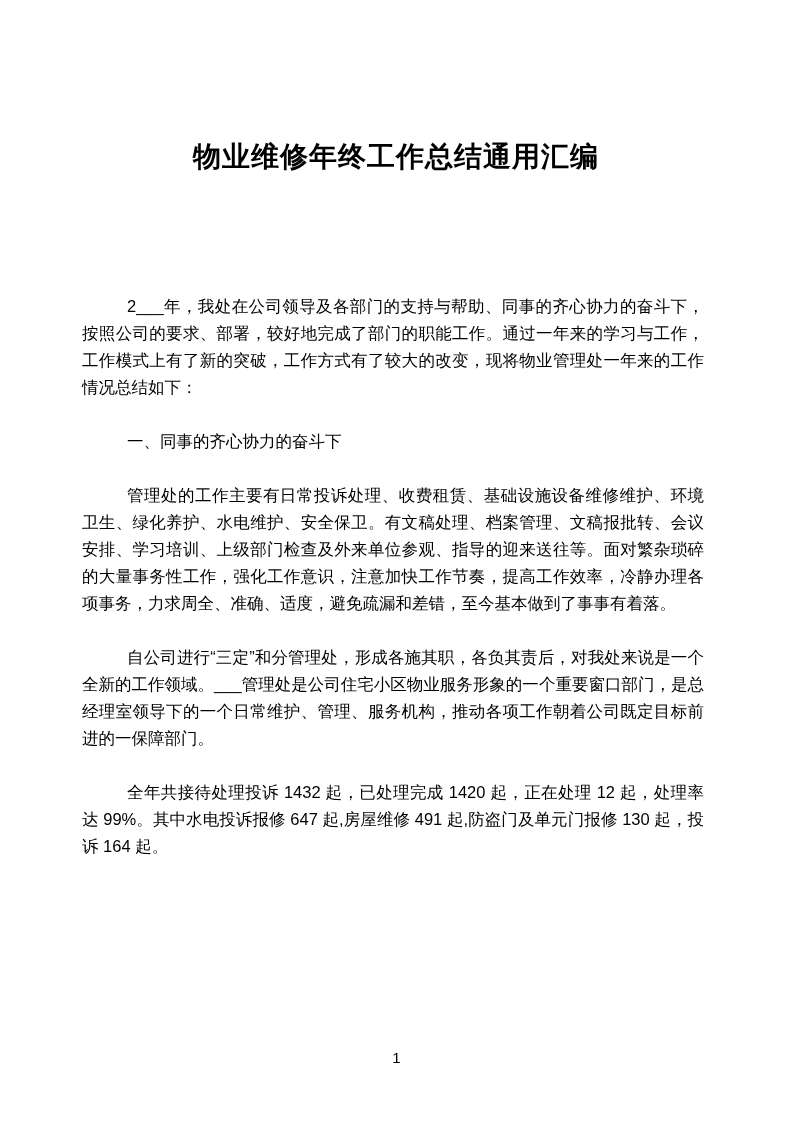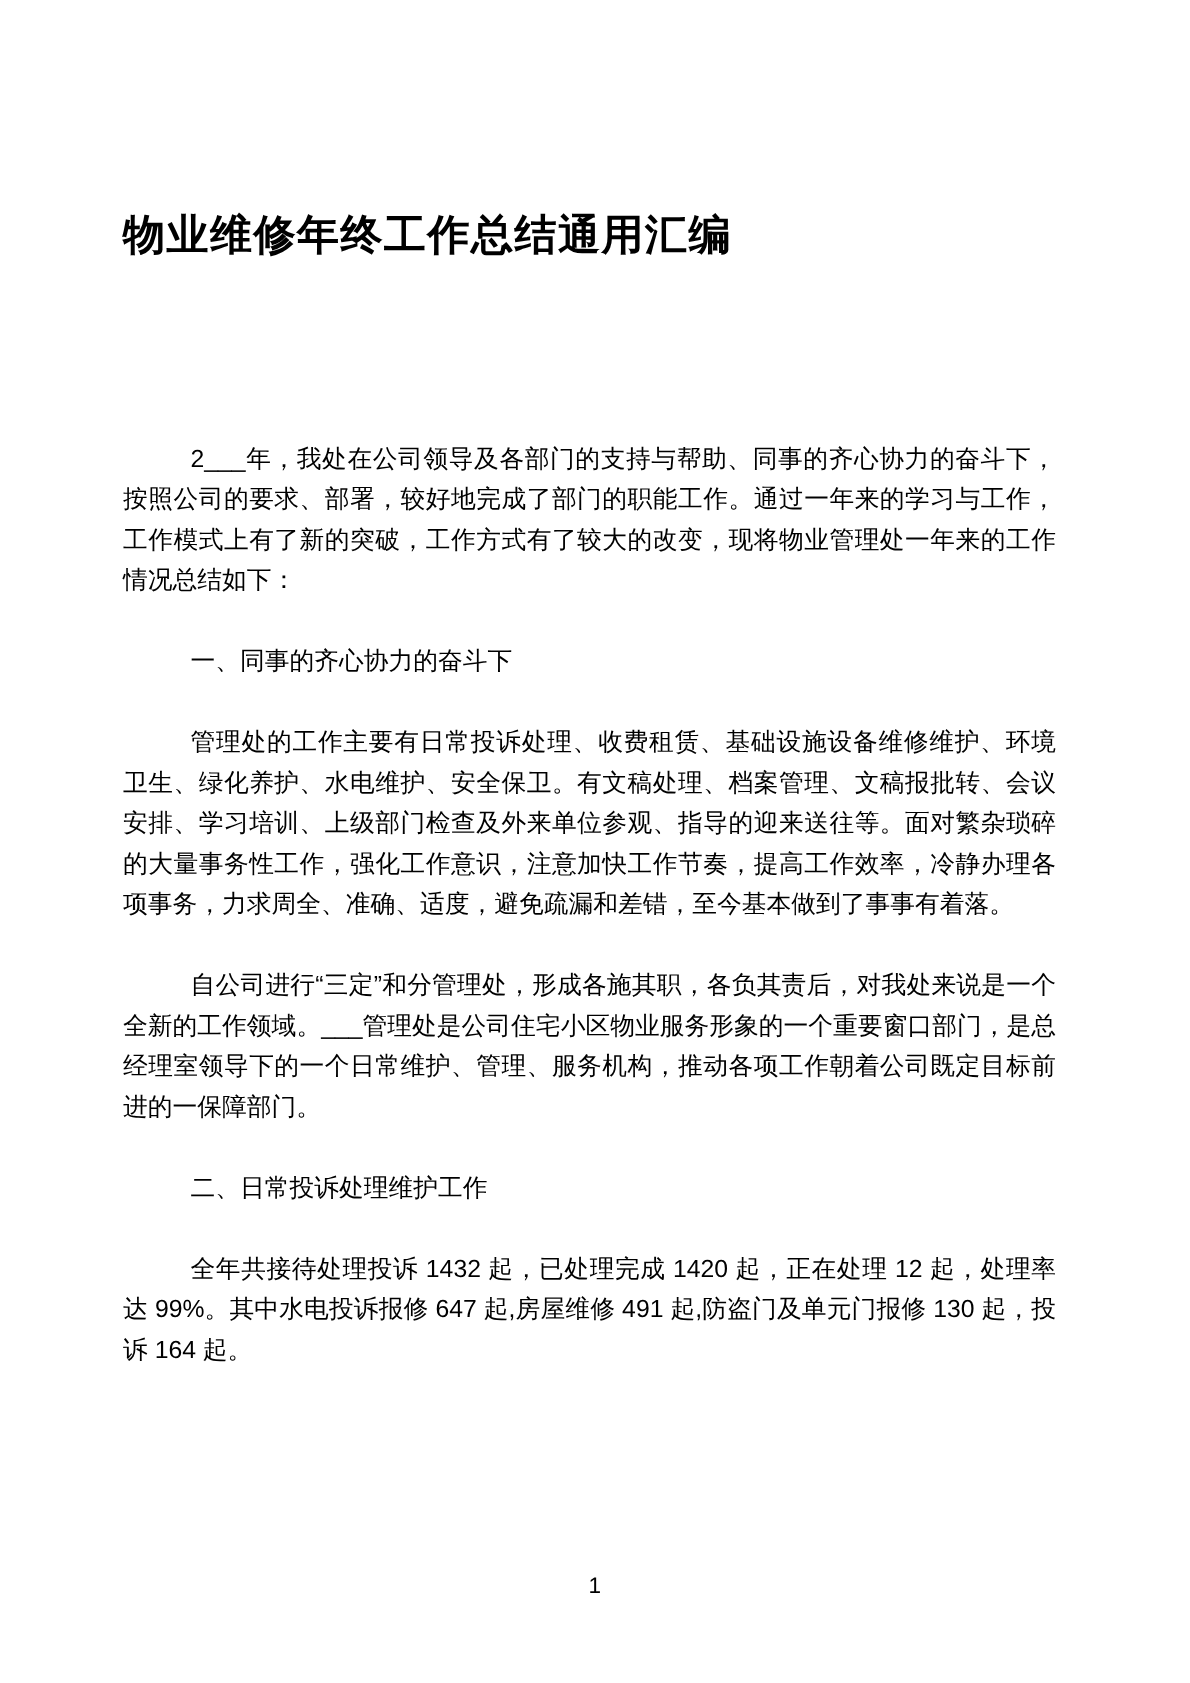--- a/index.html
+++ b/index.html
@@ -16,21 +16,21 @@
     font-family: "Liberation Sans", "DejaVu Sans", sans-serif;
     overflow: hidden;
     box-sizing: border-box;
     padding: 140px 83px 0 82px;
   }
   .doc-title {
     margin: 0 0 120px 0;
     font-size: 28px;
     line-height: 33px;
     font-weight: bold;
-    text-align: left;
+    text-align: center;
     letter-spacing: 1px;
   }
   .para {
     margin: 0 6px 27px 0;
     font-size: 16.5px;
     line-height: 27px;
     text-align: justify;
     text-justify: inter-ideograph;
     text-indent: 45px;
     word-break: break-all;
@@ -53,20 +53,19 @@
   <h1 class="doc-title">物业维修年终工作总结通用汇编</h1>
 
   <p class="para">2___年，我处在公司领导及各部门的支持与帮助、同事的齐心协力的奋斗下，按照公司的要求、部署，较好地完成了部门的职能工作。通过一年来的学习与工作，工作模式上有了新的突破，工作方式有了较大的改变，现将物业管理处一年来的工作情况总结如下：</p>
 
   <p class="para">一、同事的齐心协力的奋斗下</p>
 
   <p class="para">管理处的工作主要有日常投诉处理、收费租赁、基础设施设备维修维护、环境卫生、绿化养护、水电维护、安全保卫。有文稿处理、档案管理、文稿报批转、会议安排、学习培训、上级部门检查及外来单位参观、指导的迎来送往等。面对繁杂琐碎的大量事务性工作，强化工作意识，注意加快工作节奏，提高工作效率，冷静办理各项事务，力求周全、准确、适度，避免疏漏和差错，至今基本做到了事事有着落。</p>
 
   <p class="para">自公司进行“三定”和分管理处，形成各施其职，各负其责后，对我处来说是一个全新的工作领域。___管理处是公司住宅小区物业服务形象的一个重要窗口部门，是总经理室领导下的一个日常维护、管理、服务机构，推动各项工作朝着公司既定目标前进的一保障部门。</p>
 
-  <p class="para">二、日常投诉处理维护工作</p>
 
 
   <p class="para">全年共接待处理投诉 1432 起，已处理完成 1420 起，正在处理 12 起，处理率达 99%。其中水电投诉报修 647 起,房屋维修 491 起,防盗门及单元门报修 130 起，投诉 164 起。</p>
 
   <div class="page-number">1</div>
 
 </div>
 
 </body></html>

